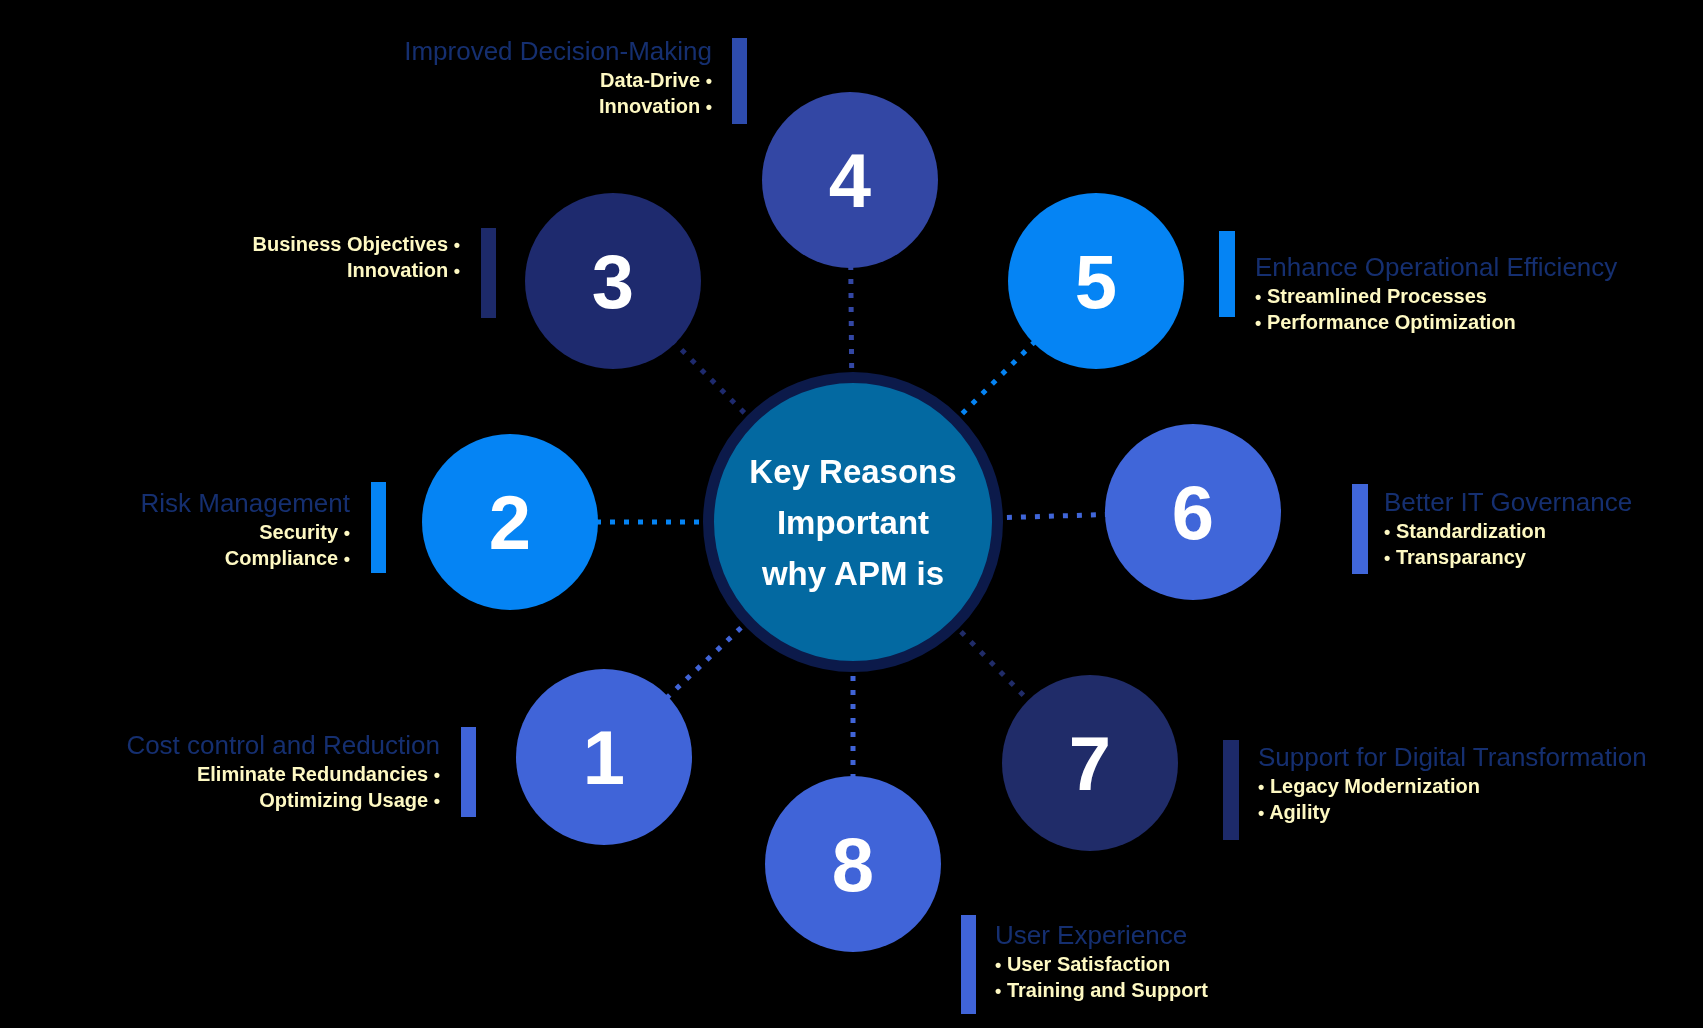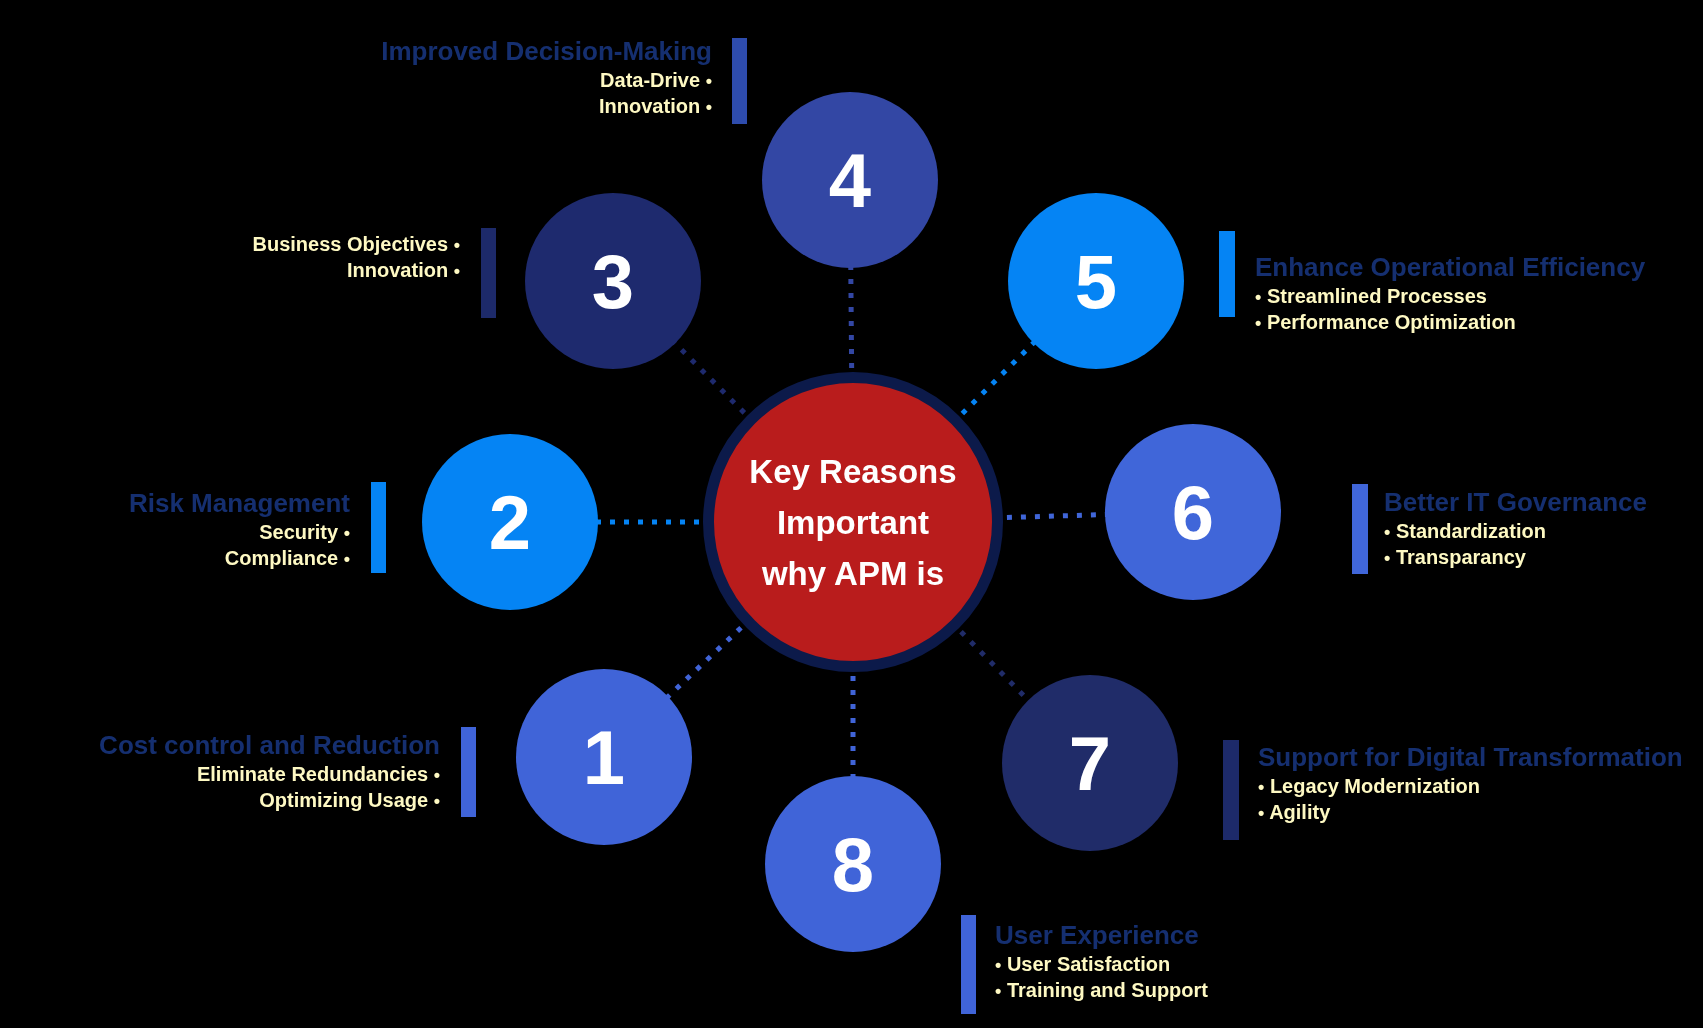--- a/index.html
+++ b/index.html
@@ -31,21 +31,21 @@
   .bar{position:absolute;z-index:2;}
   .bar4{left:732px;top:38px;width:15px;height:86px;}
   .bar3{left:481px;top:228px;width:15px;height:90px;}
   .bar2{left:371px;top:482px;width:15px;height:91px;}
   .bar1{left:461px;top:727px;width:15px;height:90px;}
   .bar5{left:1219px;top:231px;width:16px;height:86px;}
   .bar6{left:1352px;top:484px;width:16px;height:90px;}
   .bar7{left:1223px;top:740px;width:16px;height:100px;}
   .bar8{left:961px;top:915px;width:15px;height:99px;}
   .label{position:absolute;z-index:2;white-space:nowrap;}
-  .label .head{font-size:26px;line-height:30px;font-weight:bold;color:#152f70;margin-bottom:2px;}
+  .label .head{font-size:26px;line-height:30px;font-weight:normal;color:#152f70;margin-bottom:2px;}
   .label .bullet{font-size:20px;line-height:25px;font-weight:bold;color:#fef9c3;}
   .label.left-side{text-align:right;}
   .label.right-side{text-align:left;}
   .label4{right:991px;top:36px;}
   .label3{right:1243px;top:232px;}
   .label2{right:1353px;top:488px;}
   .label1{right:1263px;top:730px;}
   .label5{left:1255px;top:236px;margin-top:16px;}
   .label6{left:1384px;top:487px;}
   .label7{left:1258px;top:742px;}
@@ -86,21 +86,21 @@
   <div class="circle c6" style="background-color: rgb(64, 102, 217);">
       <span class="num">6</span>
     </div>
   <div class="circle c7" style="background-color: rgb(32, 44, 105);">
       <span class="num">7</span>
     </div>
   <div class="circle c8" style="background-color: rgb(64, 100, 216);">
       <span class="num">8</span>
     </div>
 
-  <div class="center-circle" style="background-color: #b91c1c;">
+  <div class="center-circle" style="background-color: #0369a1;">
     <div class="line">Key Reasons</div>
     <div class="line">Important</div>
     <div class="line">why APM is</div>
   </div>
 
   <div class="bar bar1" style="background-color: rgb(64, 100, 216);"></div>
   <div class="bar bar2" style="background-color: rgb(5, 132, 244);"></div>
   <div class="bar bar3" style="background-color: rgb(29, 42, 106);"></div>
   <div class="bar bar4" style="background-color: rgb(46, 76, 173);"></div>
   <div class="bar bar5" style="background-color: rgb(5, 132, 244);"></div>

